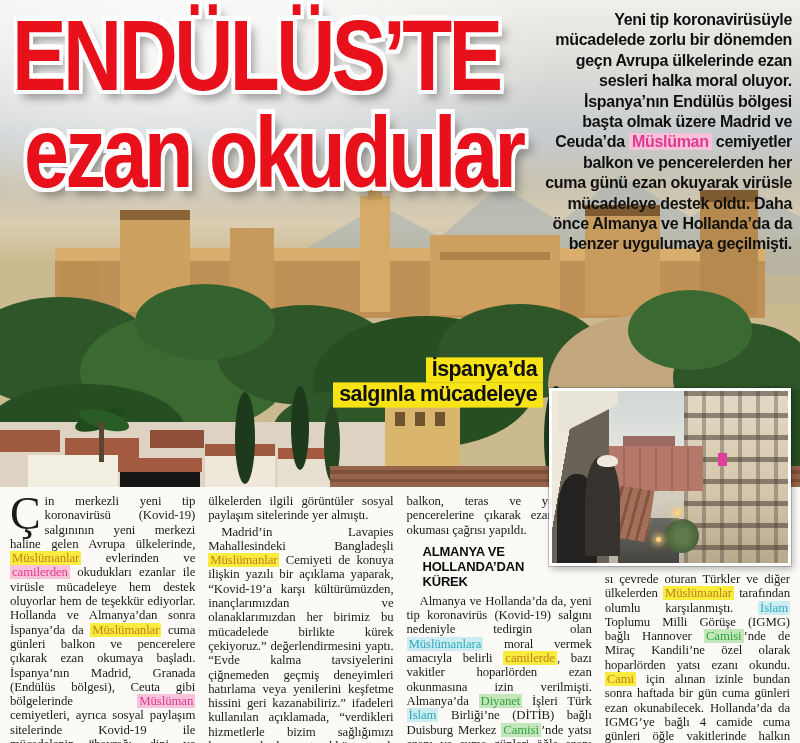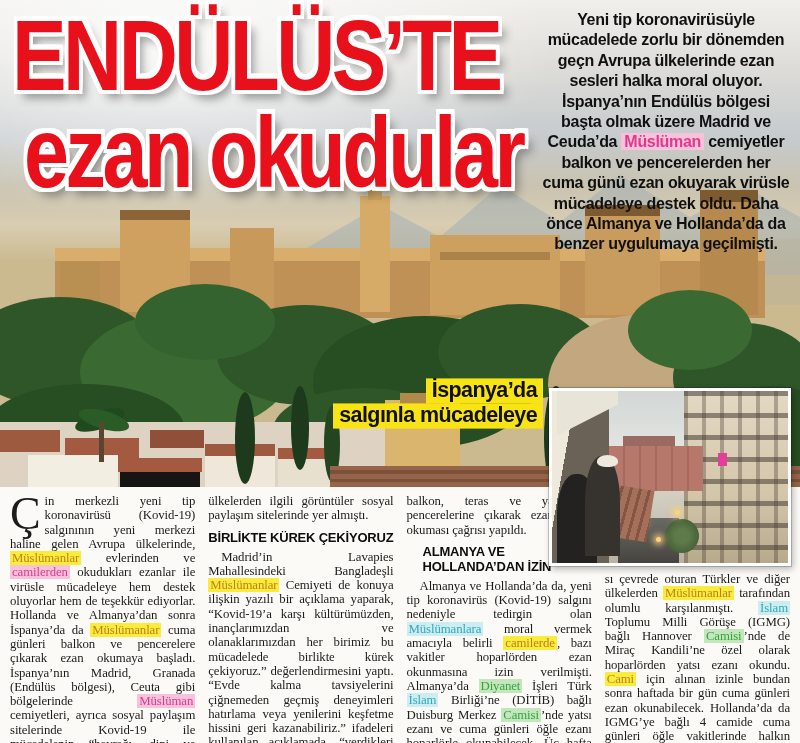--- a/index.html
+++ b/index.html
@@ -36,27 +36,27 @@
        0 -4px 0 #fff,  0 4px 0 #fff,
        4px -4px 0 #fff, 4px 0 0 #fff, 4px 4px 0 #fff,
       -3px -3px 0 #fff, 3px -3px 0 #fff, -3px 3px 0 #fff, 3px 3px 0 #fff,
        7px 8px 10px rgba(40,40,40,.45);
   }
   .headline.l1{left:12px;top:-2px;font-size:93px;}
   .headline.l2{left:24px;top:96px;font-size:92px;}
   .intro{
     position:absolute;z-index:5;right:8px;top:10px;width:252px;
     font-family:"Liberation Sans", sans-serif;font-weight:bold;
-    font-size:16px;line-height:20.4px;text-align:center;color:#101010;
+    font-size:16px;line-height:20.4px;text-align:right;color:#101010;
     letter-spacing:-0.3px;
   }
   .intro .hl{padding:0 3px;}
   
   .photo-caption{
-    position:absolute;z-index:6;right:257px;top:379px;width:300px;text-align:right;
+    position:absolute;z-index:6;right:257px;top:358px;width:300px;text-align:right;
     font-family:"Liberation Sans", sans-serif;font-weight:bold;line-height:23px;
   }
   .cap-line{margin:0 0 1px 0;}
   .cap-box{
     display:inline-block;background:var(--caption-yellow);color:#111;
     font-size:21.5px;letter-spacing:-0.6px;padding:0 6px 1px 6px;white-space:nowrap;
     transform:scaleY(1.05);
   }
   .cap-orange{color:var(--caption-orange);}
   .cap-underline{border-bottom:3px solid #1a1a1a;}
@@ -227,26 +227,25 @@
     <div class="fig-cap"></div>
   </div>
 
   <div class="article">
     <div class="cols">
         <div class="col">
           <p class="para"><span class="dropcap">Ç</span><span>in merkezli yeni tip koronavirüsü (Kovid-19) salgınının yeni merkezi haline gelen Avrupa ülkelerinde, </span><span class="hl hl-yellow">Müslümanlar</span><span> evlerinden ve </span><span class="hl hl-pink">camilerden</span><span> okudukları ezanlar ile virüsle mücadeleye hem destek oluyorlar hem de teşekkür ediyorlar. Hollanda ve Almanya’dan sonra İspanya’da da </span><span class="hl hl-yellow">Müslümanlar</span><span> cuma günleri balkon ve pencerelere çıkarak ezan okumaya başladı. İspanya’nın Madrid, Granada (Endülüs bölgesi), Ceuta gibi bölgelerinde </span><span class="hl hl-pink">Müslüman</span><span> cemiyetleri, ayrıca sosyal paylaşım sitelerinde Kovid-19 ile mücadelenin “bayrağı, dini ve kültürü olmadığına” vurgu yaptı. Geçen cuma günü başlatılan kampanya ile balkon ve pencerelerine çıkan bazı </span></p>
         </div>
         <div class="col">
           <p class="para"><span>ülkelerden ilgili görüntüler sosyal paylaşım sitelerinde yer almıştı.</span></p>
-          <div class="subhead center">BİRLİKTE KÜREK ÇEKİYORUZ</div>
           <p class="para indent"><span>Madrid’in Lavapies Mahallesindeki Bangladeşli </span><span class="hl hl-yellow">Müslümanlar</span><span> Cemiyeti de konuya ilişkin yazılı bir açıklama yaparak, “Kovid-19’a karşı kültürümüzden, inançlarımızdan ve olanaklarımızdan her birimiz bu mücadelede birlikte kürek çekiyoruz.” değerlendirmesini yaptı. “Evde kalma tavsiyelerini çiğnemeden geçmiş deneyimleri hatırlama veya yenilerini keşfetme hissini geri kazanabiliriz.” ifadeleri kullanılan açıklamada, “verdikleri hizmetlerle bizim sağlığımızı koruyan herkese teşekkür etmek için” </span></p>
         </div>
         <div class="col">
           <p class="para"><span class="photo-spacer"></span><span>balkon, teras ve ya pencerelerine çıkarak ezan okuması çağrısı yapıldı.</span></p>
-          <div class="subhead left">ALMANYA VE HOLLANDA’DAN İZİN</div>
+          <div class="subhead left">ALMANYA VE HOLLANDA’DAN KÜREK</div>
           <p class="para indent"><span>Almanya ve Hollanda’da da, yeni tip koronavirüs (Kovid-19) salgını nedeniyle tedirgin olan </span><span class="hl hl-cyan">Müslümanlara</span><span> moral vermek amacıyla belirli </span><span class="hl hl-yellow">camilerde</span><span>, bazı vakitler hoparlörden ezan okunmasına izin verilmişti. Almanya’da </span><span class="hl hl-green">Diyanet</span><span> İşleri Türk </span><span class="hl hl-cyan">İslam</span><span> Birliği’ne (DİTİB) bağlı Duisburg Merkez </span><span class="hl hl-green">Camisi</span><span>’nde yatsı ezanı ve cuma günleri öğle ezanı hoparlörle okunabilecek. Üç hafta sürecek uygulama çerçevesinde </span></p>
         </div>
         <div class="col below-photo">
           <p class="para"><span>sı çevrede oturan Türkler ve diğer ülkelerden </span><span class="hl hl-yellow">Müslümanlar</span><span> tarafından olumlu karşılanmıştı. </span><span class="hl hl-cyan">İslam</span><span> Toplumu Milli Görüşe (IGMG) bağlı Hannover </span><span class="hl hl-green">Camisi</span><span>’nde de Miraç Kandili’ne özel olarak hoparlörden yatsı ezanı okundu. </span><span class="hl hl-yellow">Cami</span><span> için alınan izinle bundan sonra haftada bir gün cuma günleri ezan okunabilecek. Hollanda’da da IGMG’ye bağlı 4 camide cuma günleri öğle vakitlerinde halkın duyabileceği şekilde hoparlörle ezan okunacağı belirtildi. </span></p>
         </div>
       </div>
   </div>
 
 </div>
 

